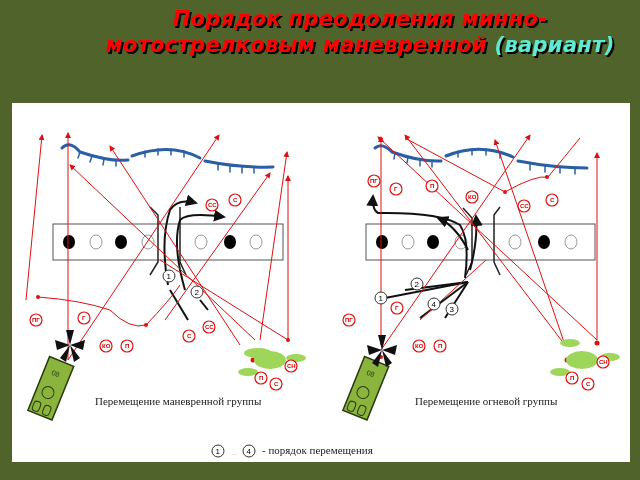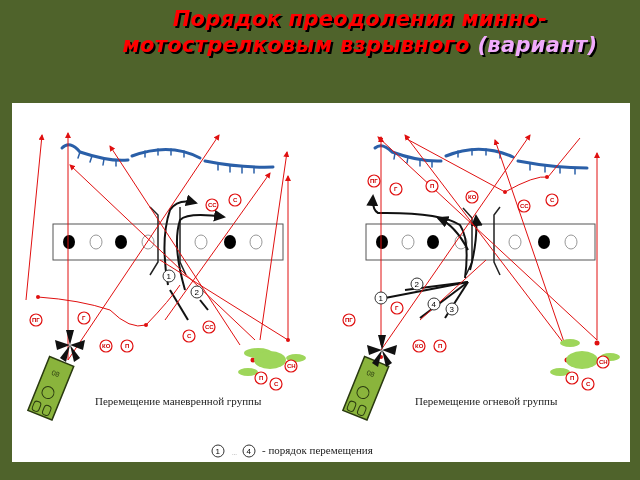--- a/index.html
+++ b/index.html
@@ -1,30 +1,30 @@
 <!DOCTYPE html>
 <html><head>
 <meta charset="utf-8">
 <style>
   html, body { margin:0; padding:0; }
   body { width:640px; height:480px; background:#4f632b; position:relative; overflow:hidden; font-family:"Liberation Sans", sans-serif; }
   .title { position:absolute; left:0; top:6px; width:640px; text-align:center; font-family:"DejaVu Sans", sans-serif; font-weight:bold; font-style:italic; font-size:21px; line-height:26px; color:#ff0000; text-shadow:2px 2px 0 #000; letter-spacing:0.3px;padding-left:40px; }
-  .title .variant { color:#f0abfc; }
+  .title .variant { color:#5eead4; }
   .panel { position:absolute; left:12px; top:103px; width:618px; height:359px; background:#ffffff; }
   svg { position:absolute; left:0; top:0; }
   .cap { font-family:"Liberation Serif", serif; font-size:11px; fill:#222; }
   .lbl { font-family:"Liberation Sans", sans-serif; font-size:6px; fill:#c00; font-weight:bold; }
   .num { font-family:"Liberation Sans", sans-serif; font-size:8px; fill:#000; }
 </style>
 </head>
 <body>
 
 <div class="title">
   <div>Порядок преодоления минно-</div>
-  <div><span>мотострелковым взрывного</span> <span class="variant">(вариант)</span></div>
+  <div><span>мотострелковым маневренной</span> <span class="variant">(вариант)</span></div>
 </div>
 
 <div class="panel"></div>
 
 <svg width="640" height="480" viewBox="0 0 640 480">
   <defs>
     <marker id="arr" markerWidth="6" markerHeight="6" refX="5" refY="3" orient="auto">
         <path d="M0,0 L6,3 L0,6 z" fill="#e01010"></path>
       </marker>
     <marker id="arrk" markerWidth="6" markerHeight="6" refX="5" refY="3" orient="auto">

